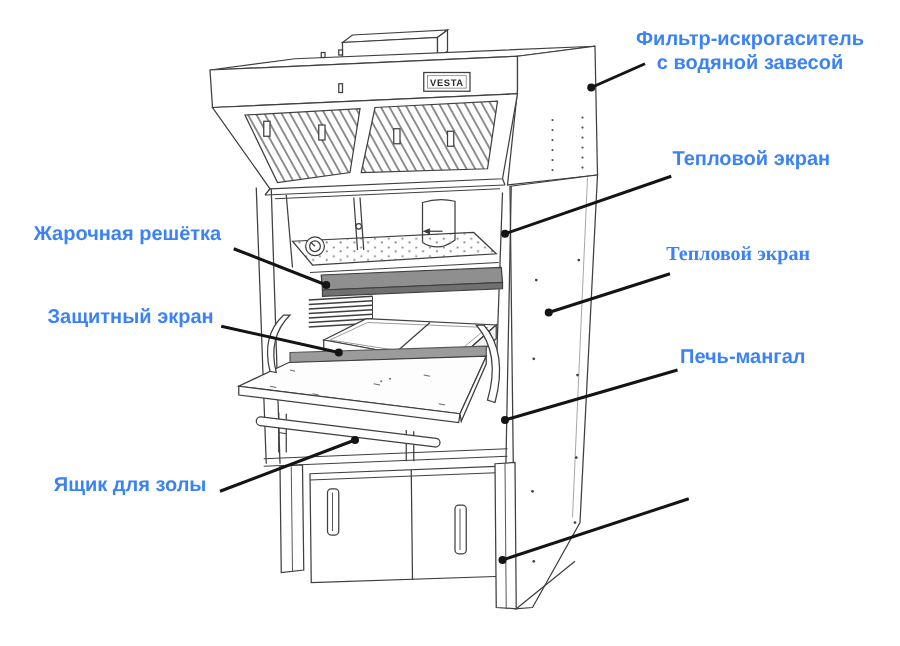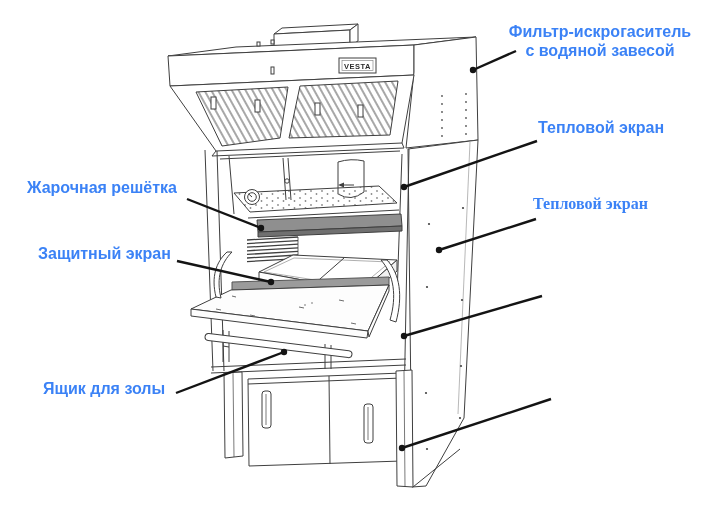--- a/index.html
+++ b/index.html
@@ -228,20 +228,21 @@
   </g>
 </svg>
 
 <div class="part-label lbl-center" style="left:499px;top:23px;width:202px;">Фильтр-искрогаситель
 с водяной завесой</div>
 
 <div class="part-label" style="left:538px;top:119px;">Тепловой экран</div>
 
 <div class="part-label" style="left:533px;top:195px;font-family:Liberation Serif, serif;">Тепловой экран</div>
 
+<div class="part-label" style="left:544px;top:277px;">Печь-мангал</div>
 
 
 <div class="part-label" style="left:38px;top:245px;">Защитный экран</div>
 
 <div class="part-label" style="left:27px;top:179px;">Жарочная решётка</div>
 
 <div class="part-label" style="left:43px;top:380px;">Ящик для золы</div>
 
 </div>
 

